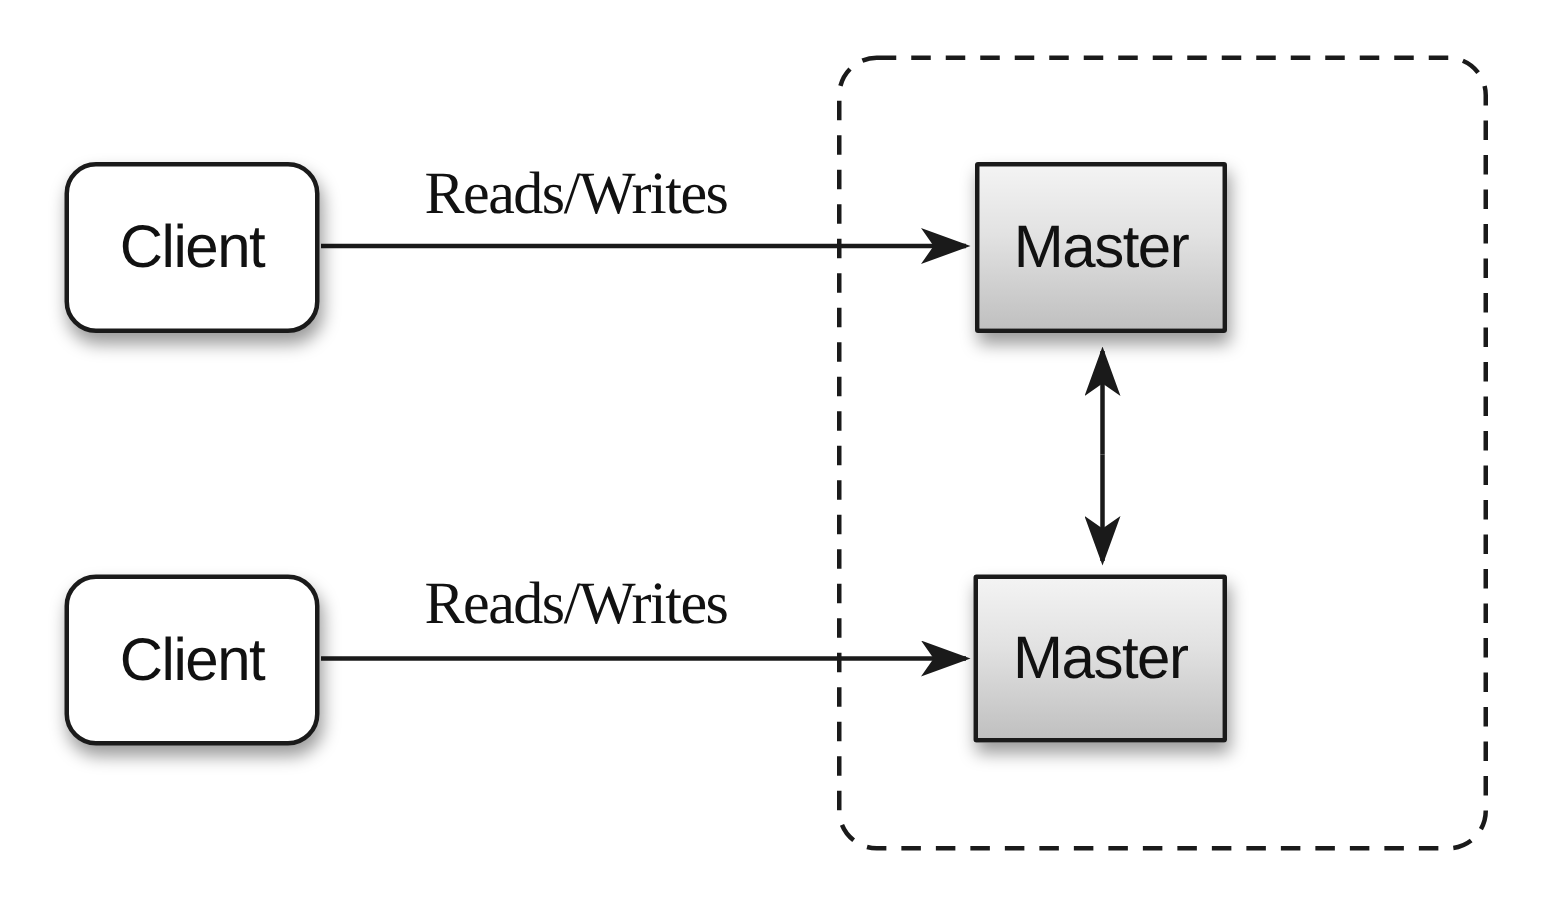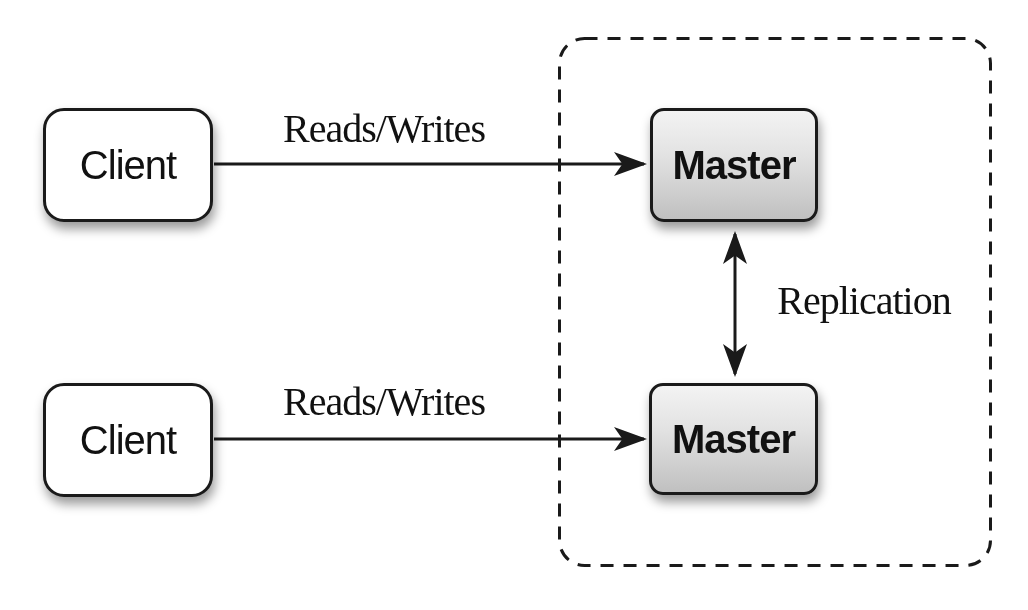--- a/index.html
+++ b/index.html
@@ -27,22 +27,21 @@
   }
   .node.client{
     background:var(--client-fill);
     border-radius:21px;
   }
   .node.master{
     background:linear-gradient(180deg,
       var(--master-fill-top) 0%,
       var(--master-fill-mid) 42%,
       var(--master-fill-bottom) 100%);
-    border-radius:14px;
-    font-weight:bold;
+    border-radius:2px;
   }
   #client-top   {left:43px;  top:108px; width:170px; height:114px;}
   #client-bottom{left:43px;  top:383px; width:170px; height:114px;}
   #master-top   {left:650px; top:108px; width:168px; height:114px;}
   #master-bottom{left:649px; top:383px; width:169px; height:112px;}
 
   .edge-label{
     position:absolute;
     transform:translateX(-50%);
     white-space:nowrap;
@@ -91,15 +90,14 @@
   </div>
 
   <div id="master-bottom" class="node master">
     <span>Master</span>
   </div>
 
   <div id="label-rw-top" class="edge-label">Reads/Writes</div>
 
   <div id="label-rw-bottom" class="edge-label">Reads/Writes</div>
 
-  <div id="label-repl" class="edge-label">Replication</div>
 
 </div>
 
 </body></html>

